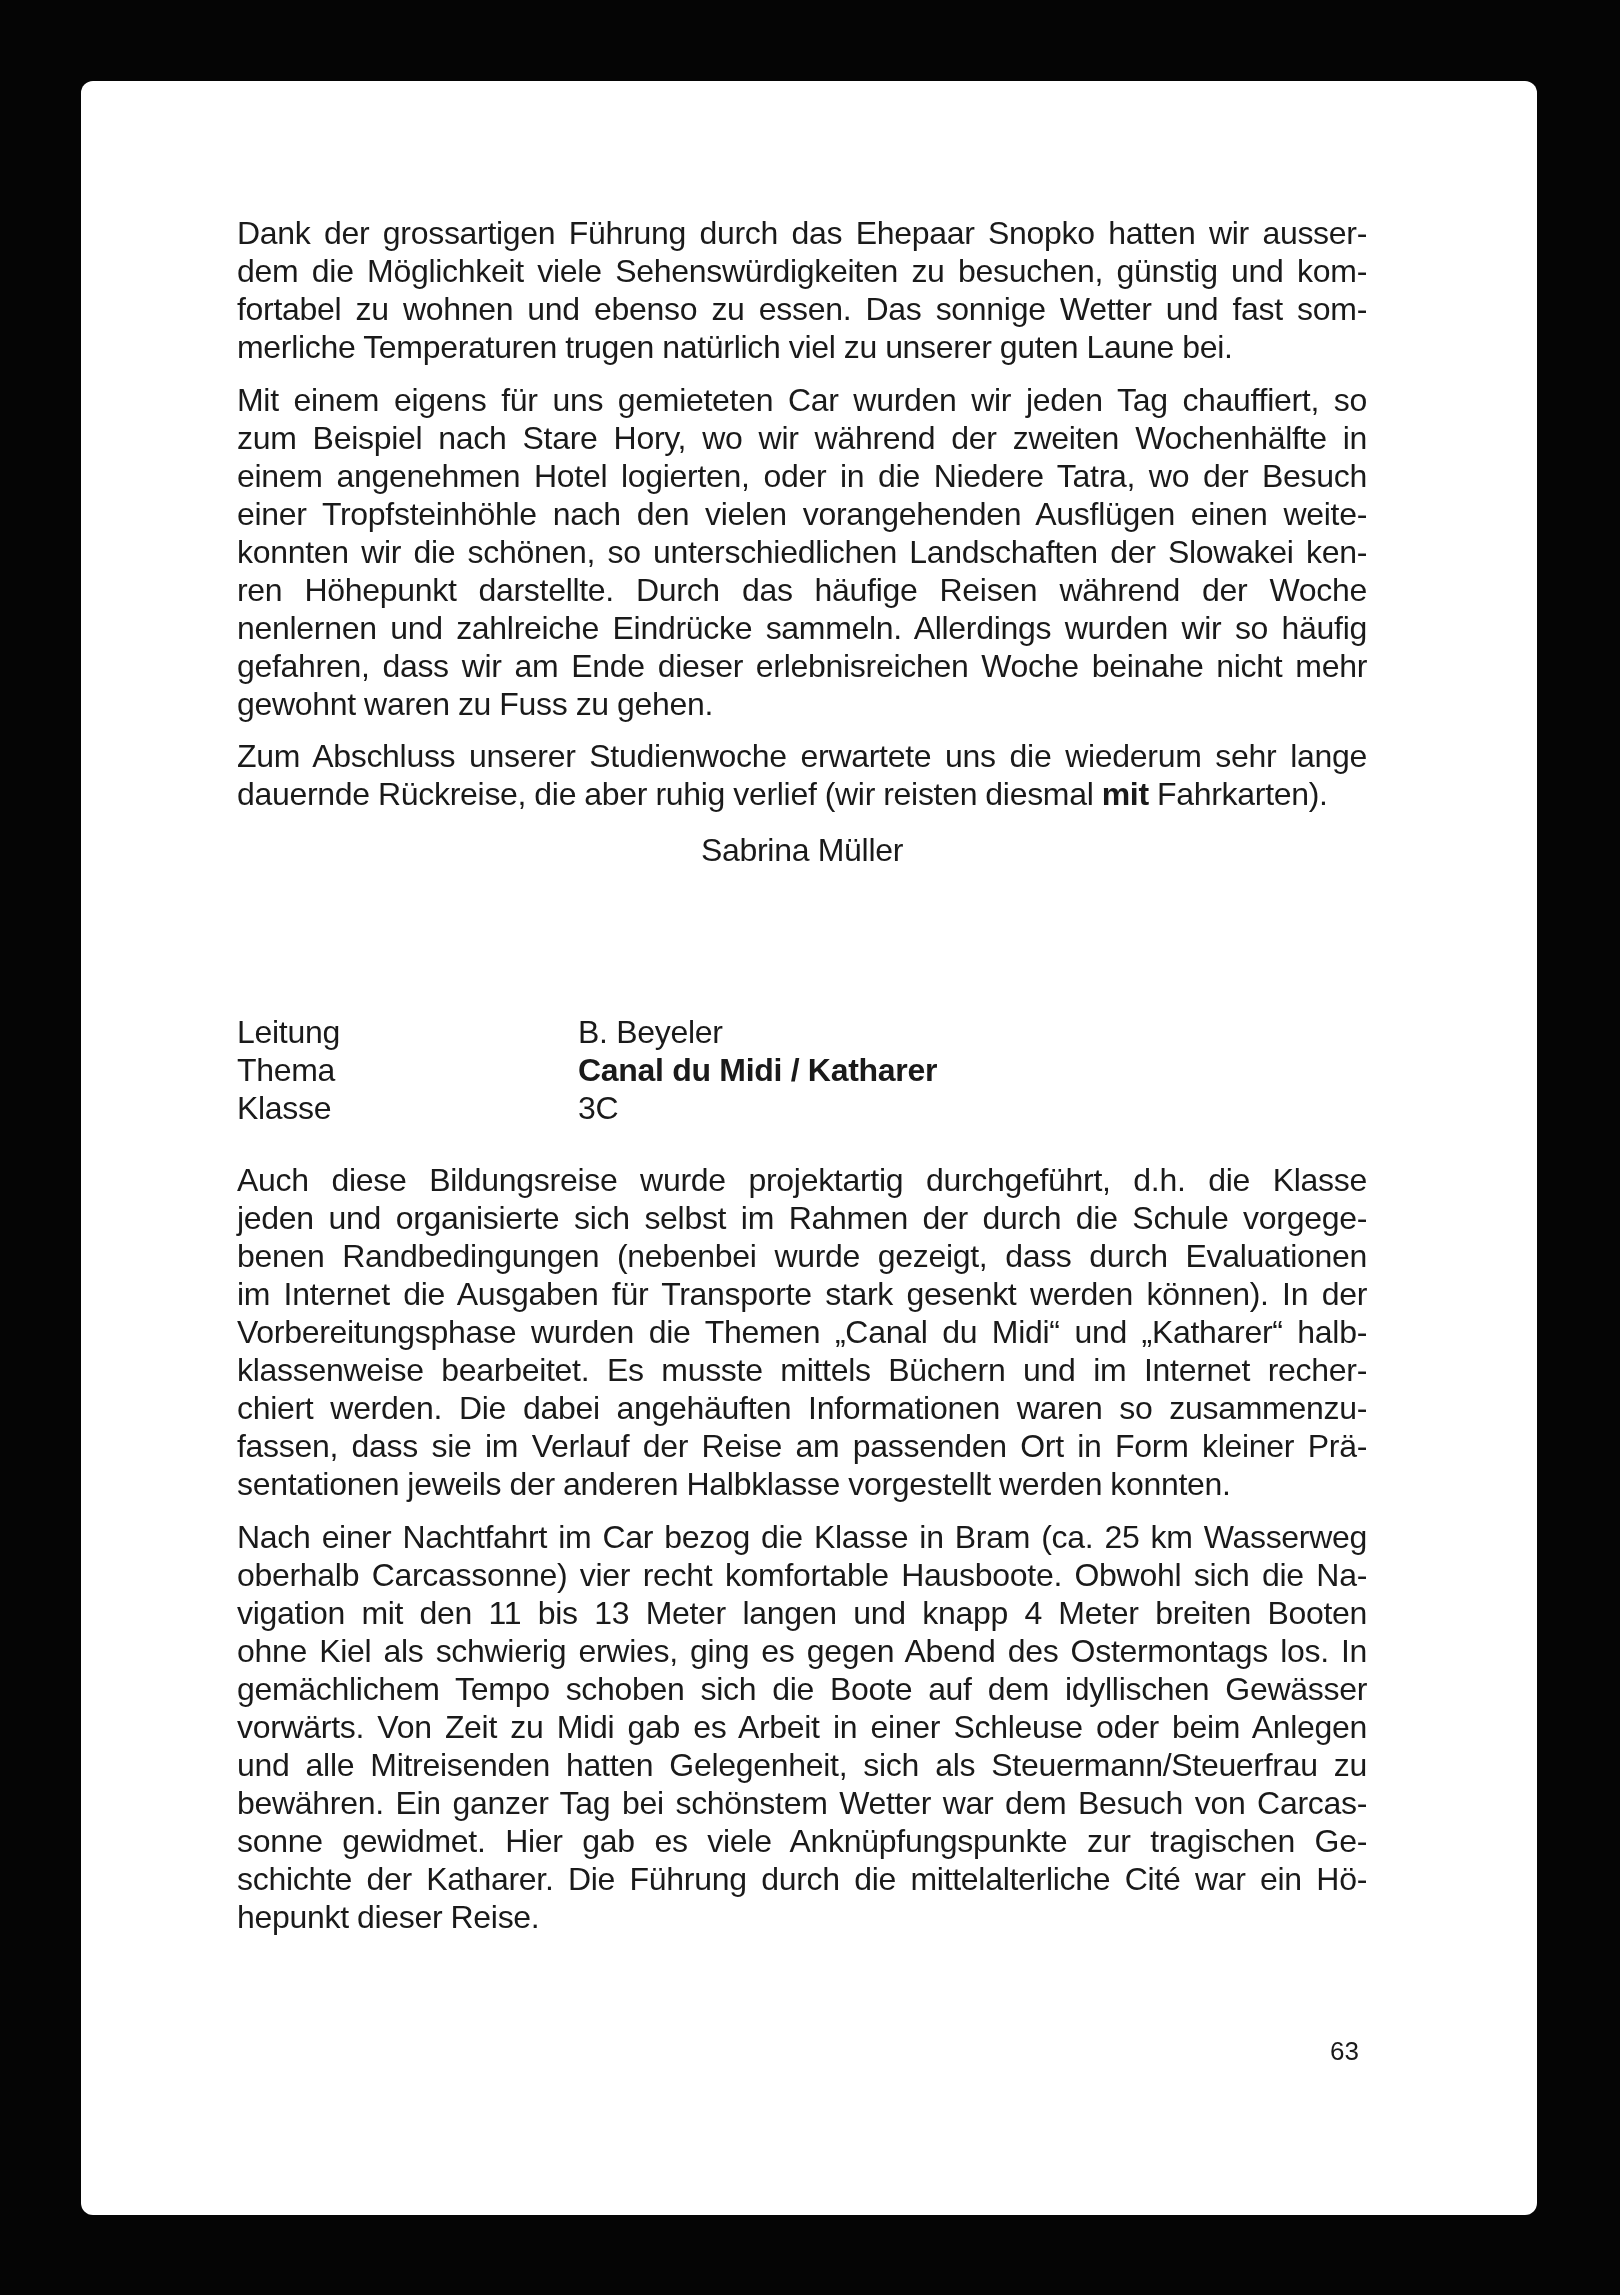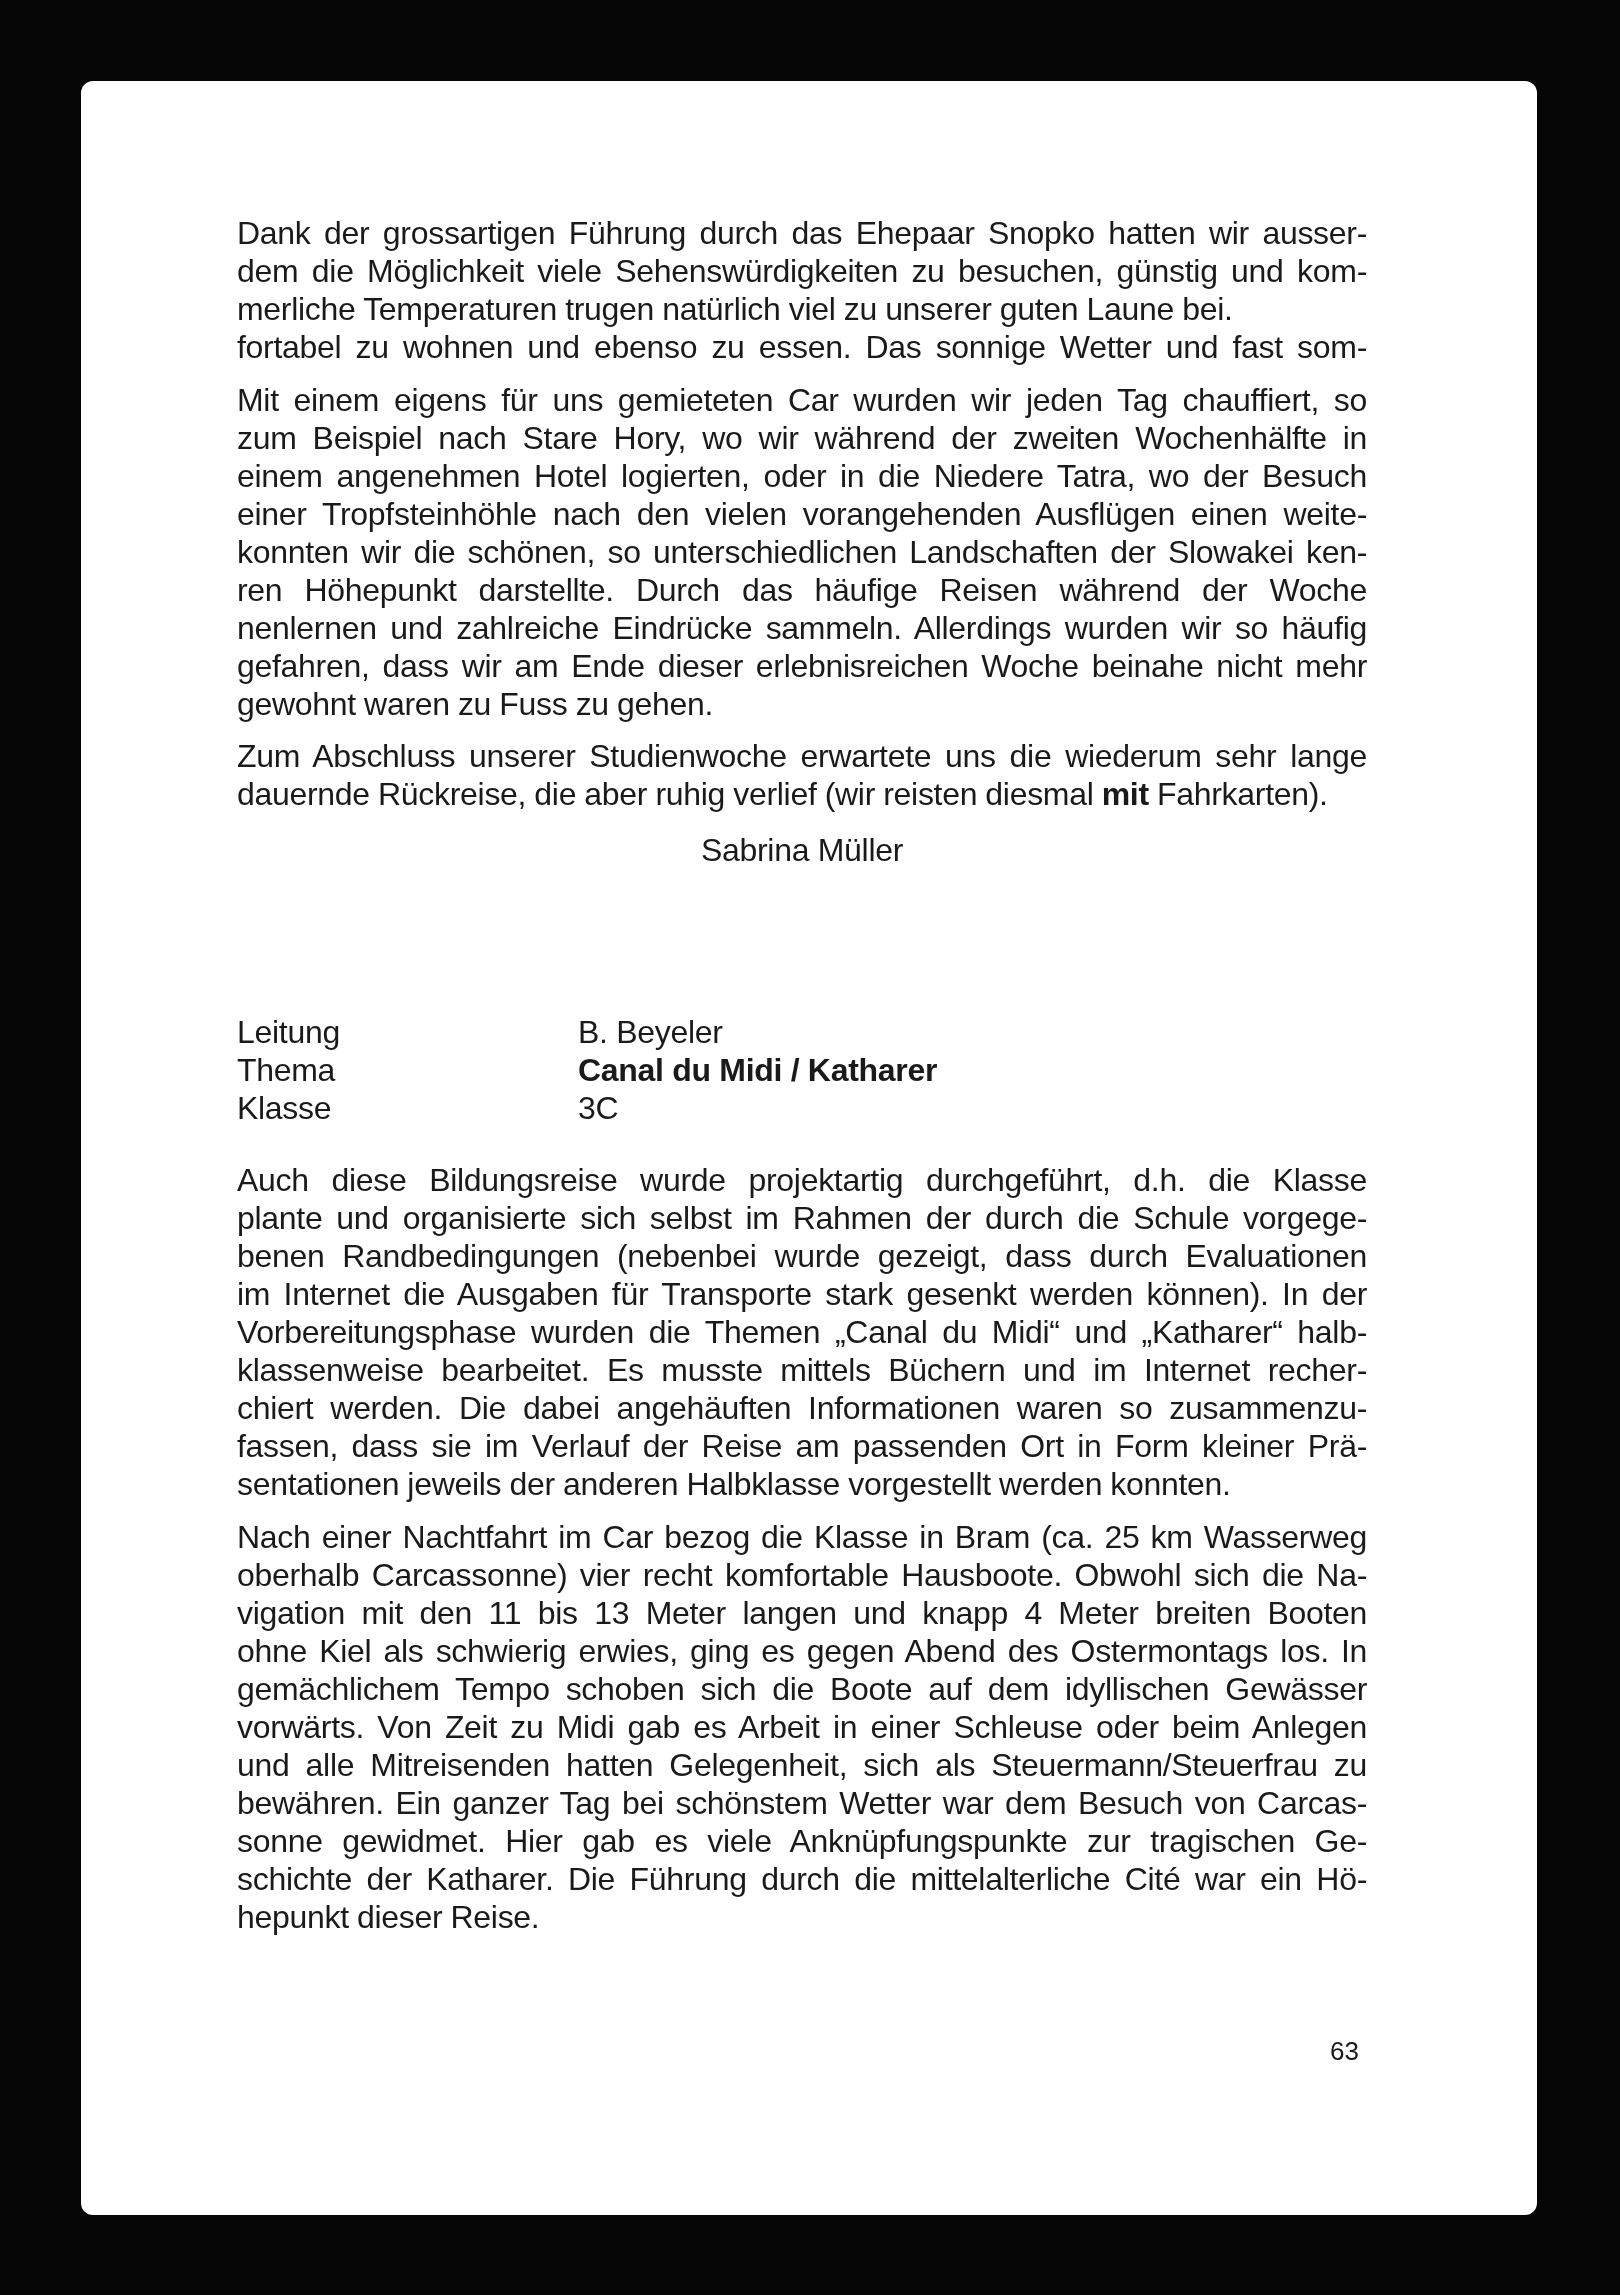--- a/index.html
+++ b/index.html
@@ -85,22 +85,22 @@
 </head>
 <body>
 
 <div class="page">
   <div class="content">
 
     <div>
       <p class="para">
         <span class="line">Dank der grossartigen Führung durch das Ehepaar Snopko hatten wir ausser-</span>
         <span class="line">dem die Möglichkeit viele Sehenswürdigkeiten zu besuchen, günstig und kom-</span>
+        <span class="line">fortabel zu wohnen und ebenso zu essen. Das sonnige Wetter und fast som-</span>
         <span class="line last">merliche Temperaturen trugen natürlich viel zu unserer guten Laune bei.</span>
-        <span class="line">fortabel zu wohnen und ebenso zu essen. Das sonnige Wetter und fast som-</span>
       </p>
       <p class="para">
         <span class="line">Mit einem eigens für uns gemieteten Car wurden wir jeden Tag chauffiert, so</span>
         <span class="line">zum Beispiel nach Stare Hory, wo wir während der zweiten Wochenhälfte in</span>
         <span class="line">einem angenehmen Hotel logierten, oder in die Niedere Tatra, wo der Besuch</span>
         <span class="line">einer Tropfsteinhöhle nach den vielen vorangehenden Ausflügen einen weite-</span>
         <span class="line">konnten wir die schönen, so unterschiedlichen Landschaften der Slowakei ken-</span>
         <span class="line">ren Höhepunkt darstellte. Durch das häufige Reisen während der Woche</span>
         <span class="line">nenlernen und zahlreiche Eindrücke sammeln. Allerdings wurden wir  so häufig</span>
         <span class="line">gefahren, dass wir am Ende dieser erlebnisreichen Woche beinahe nicht mehr</span>
@@ -124,21 +124,21 @@
           <span class="meta-value bold">Canal du Midi / Katharer</span>
         </div>
         <div class="meta-row">
           <span class="meta-label">Klasse</span>
           <span class="meta-value">3C</span>
         </div>
       </div>
 
       <p class="para">
         <span class="line">Auch diese Bildungsreise wurde projektartig durchgeführt, d.h. die Klasse</span>
-        <span class="line">plante und organisierte sich selbst im Rahmen der durch die Schule vorgege-</span>
+        <span class="line">jeden und organisierte sich selbst im Rahmen der durch die Schule vorgege-</span>
         <span class="line">benen Randbedingungen (nebenbei wurde gezeigt, dass durch Evaluationen</span>
         <span class="line">im Internet die Ausgaben für Transporte stark gesenkt werden können). In der</span>
         <span class="line">Vorbereitungsphase wurden die Themen „Canal du Midi“ und „Katharer“ halb-</span>
         <span class="line">klassenweise bearbeitet. Es musste mittels Büchern und im Internet recher-</span>
         <span class="line">chiert werden. Die dabei angehäuften Informationen waren so zusammenzu-</span>
         <span class="line">fassen, dass sie im Verlauf der Reise am passenden Ort in Form kleiner Prä-</span>
         <span class="line last">sentationen jeweils der anderen Halbklasse vorgestellt werden konnten.</span>
       </p>
       <p class="para">
         <span class="line">Nach einer Nachtfahrt im Car bezog die Klasse in Bram (ca. 25 km Wasserweg</span>

